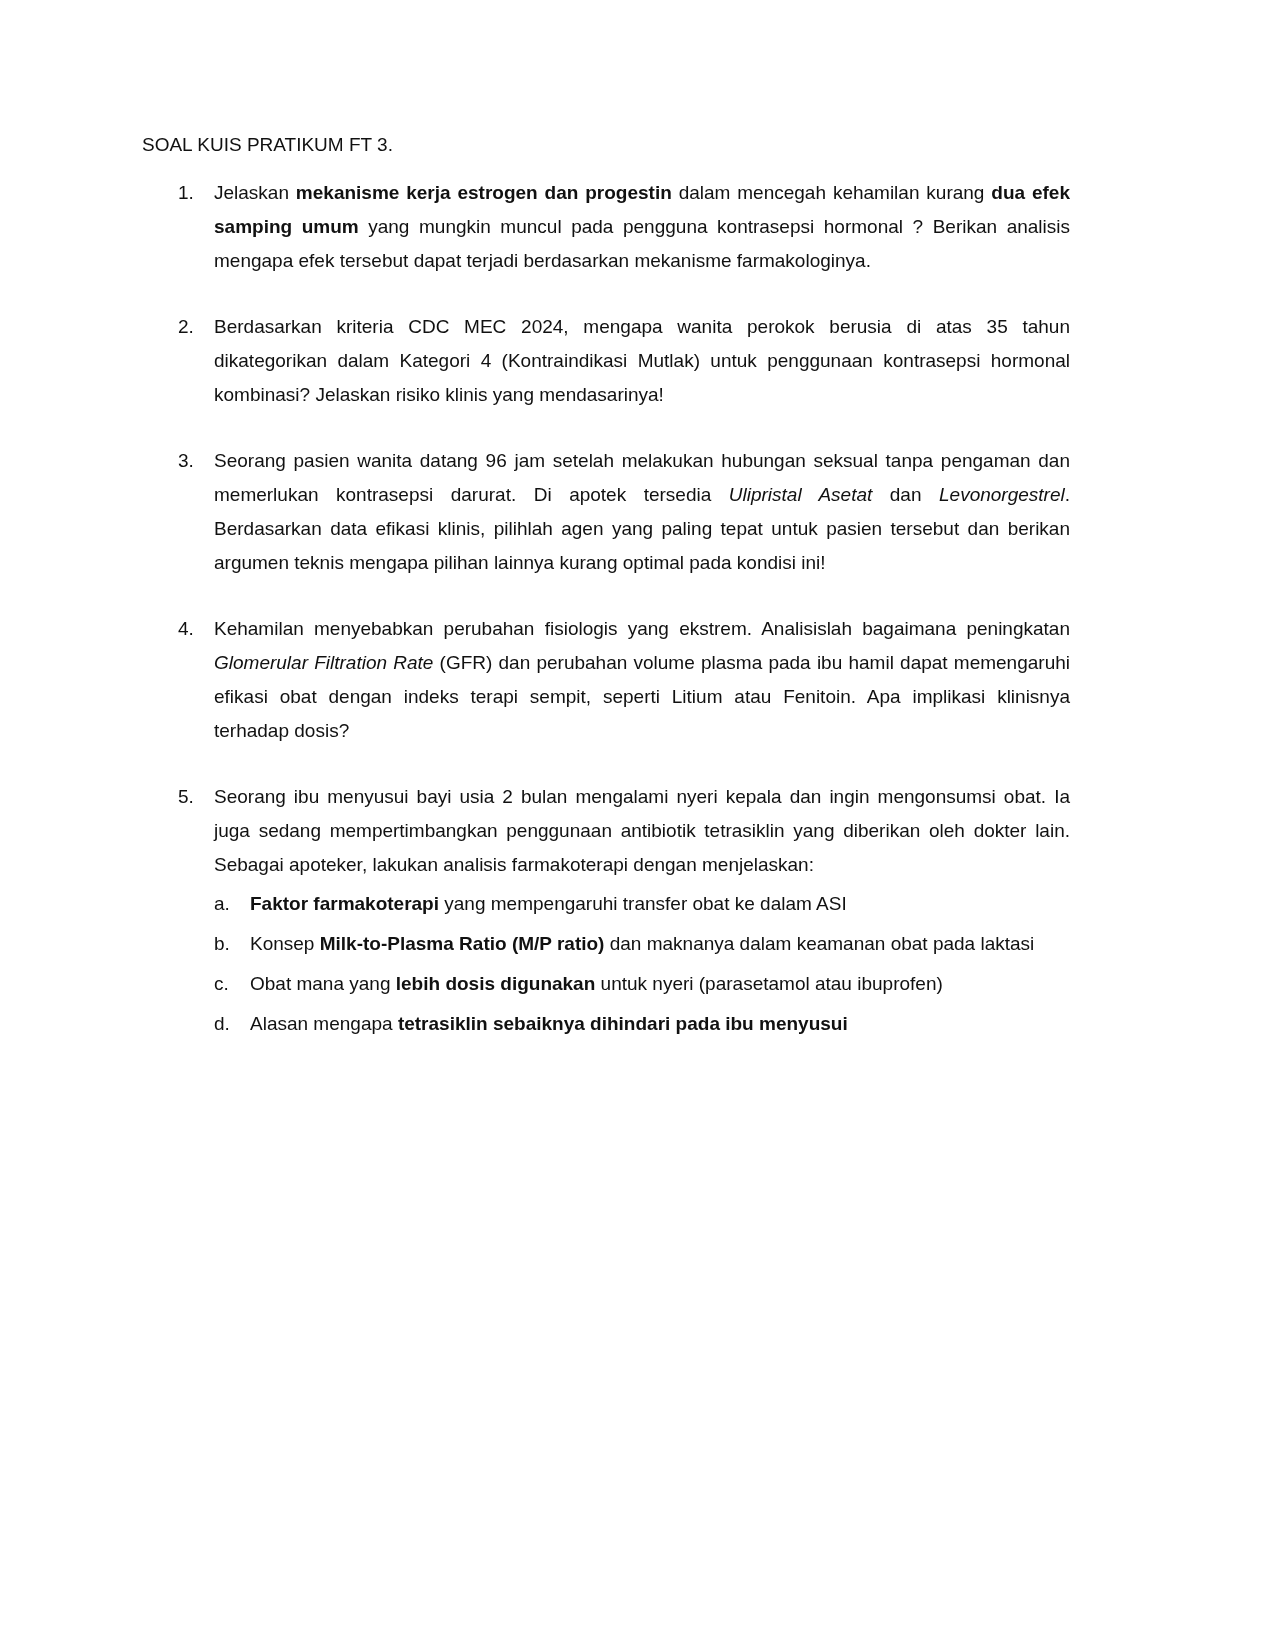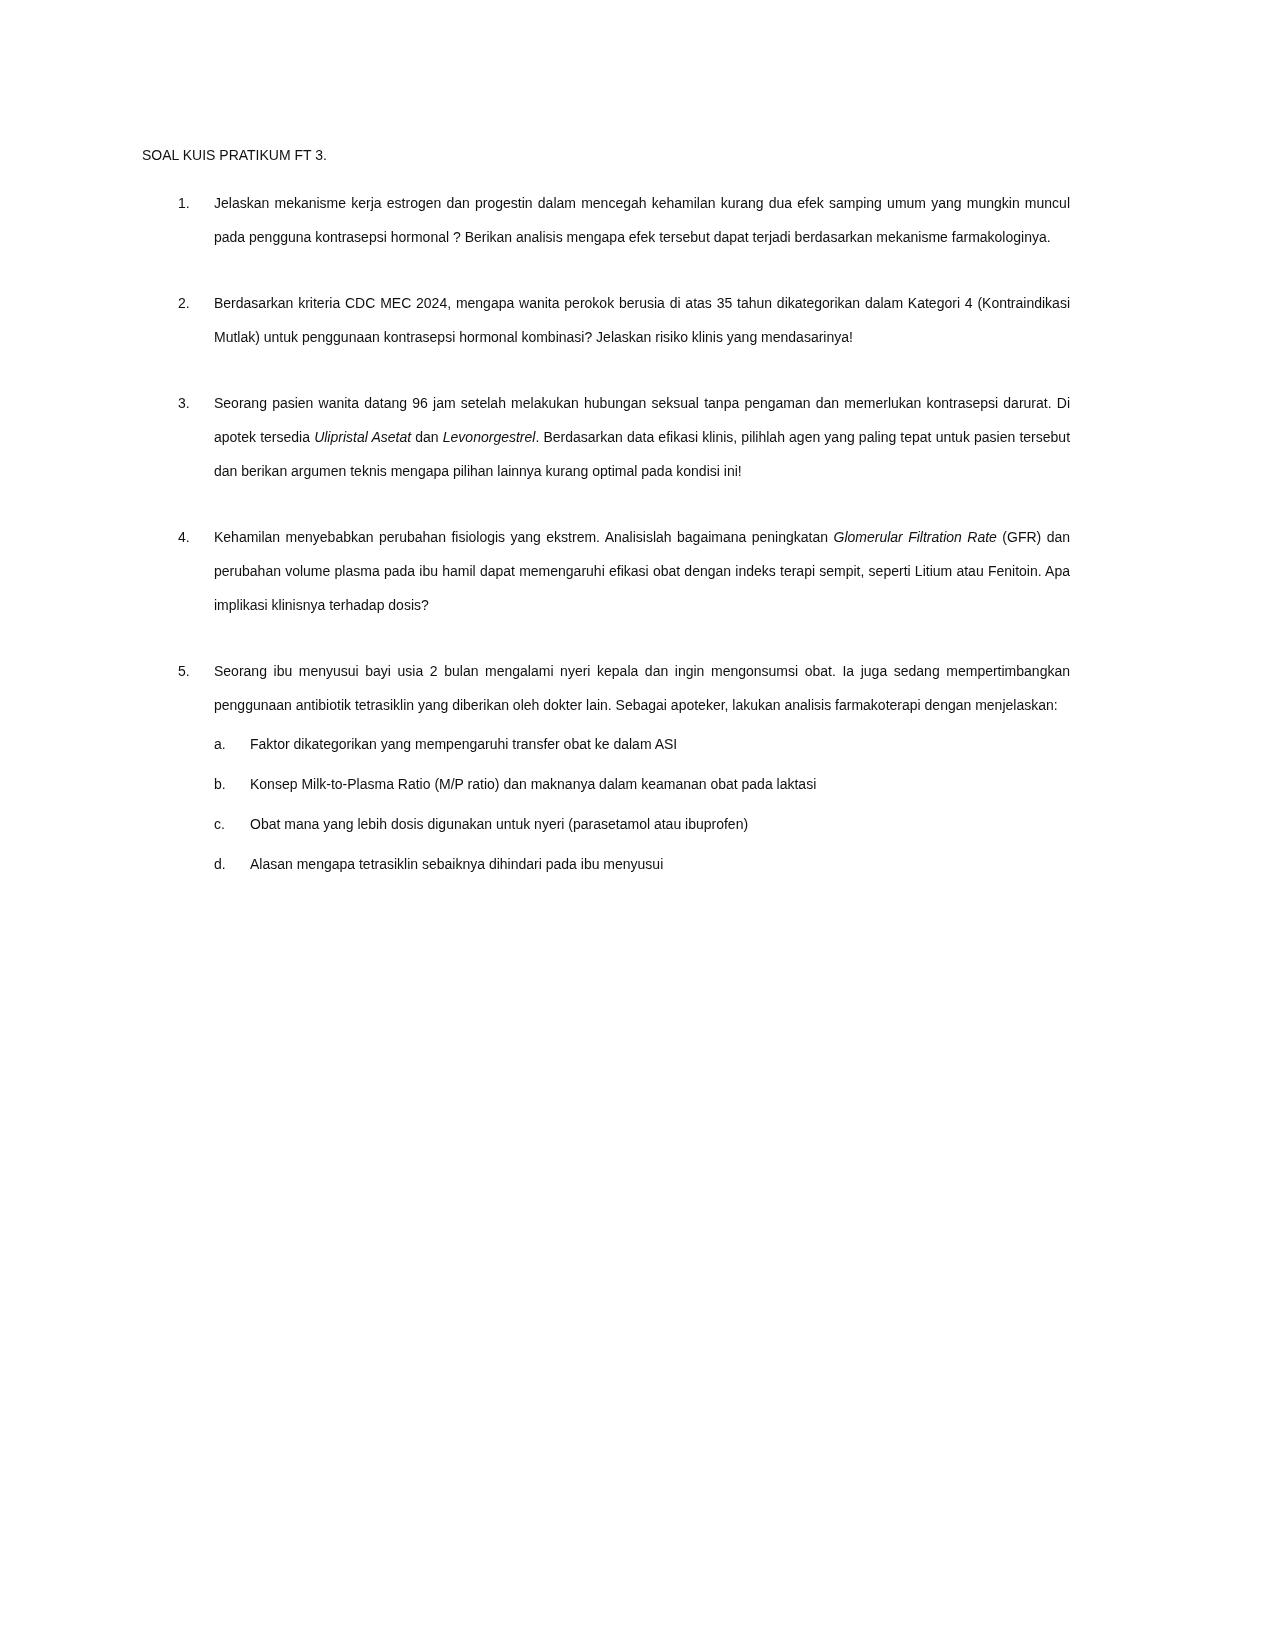--- a/index.html
+++ b/index.html
@@ -2,40 +2,40 @@
 <html><head>
 <meta charset="utf-8">
 <style>
   html, body { margin: 0; padding: 0; background: #ffffff; }
   body {
     width: 1275px; height: 1650px; position: relative; overflow: hidden;
     font-family: "Liberation Sans", "DejaVu Sans", sans-serif;
     color: #111111;
   }
   .page {
-    position: absolute; left: 142px; top: 138px; width: 928px;
-    font-size: 14px; line-height: 34px;
+    position: absolute; left: 142px; top: 128px; width: 928px;
+    font-size: 19px; line-height: 34px;
   }
   .title { margin: 0 0 14px 0; }
   .greeting { margin: 0 0 14px 0; }
   ol.questions { list-style: none; margin: 0; padding: 0; }
   ol.questions > li {
     position: relative; padding-left: 72px; margin-bottom: 32px;
     text-align: justify;
   }
   ol.questions > li .num {
     position: absolute; left: 36px; top: 0;
   }
   ol.sub { list-style: none; margin: 8px 0 0 0; padding: 0; }
   ol.sub > li {
     position: relative; padding-left: 36px; margin-bottom: 12px;
     line-height: 28px; text-align: justify;
   }
   ol.sub > li .letter { position: absolute; left: 0; top: 0; }
-  b { font-weight: normal; }
+  b { font-weight: bold; }
   i { font-style: italic; }
 </style>
 </head>
 <body>
 
 <div class="page">
   <p class="title">SOAL KUIS PRATIKUM FT 3.</p>
 
   <ol class="questions">
     <li>
@@ -57,21 +57,21 @@
       <span class="num">4.</span>
       <span><span>Kehamilan menyebabkan perubahan fisiologis yang ekstrem. Analisislah bagaimana peningkatan </span><i>Glomerular Filtration Rate</i><span> (GFR) dan perubahan volume plasma pada ibu hamil dapat memengaruhi efikasi obat dengan indeks terapi sempit, seperti Litium atau Fenitoin. Apa implikasi klinisnya terhadap dosis?</span></span>
     </li>
 
     <li>
       <span class="num">5.</span>
       <span><span>Seorang ibu menyusui bayi usia 2 bulan mengalami nyeri kepala dan ingin mengonsumsi obat. Ia juga sedang mempertimbangkan penggunaan antibiotik tetrasiklin yang diberikan oleh dokter lain. Sebagai apoteker, lakukan analisis farmakoterapi dengan menjelaskan:</span></span>
       <ol class="sub">
         <li>
           <span class="letter">a.</span>
-          <b>Faktor dikategorikan</b><span> yang mempengaruhi transfer obat ke dalam ASI</span>
+          <b>Faktor farmakoterapi</b><span> yang mempengaruhi transfer obat ke dalam ASI</span>
         </li>
         <li>
           <span class="letter">b.</span>
           <span>Konsep </span><b>Milk-to-Plasma Ratio (M/P ratio)</b><span> dan maknanya dalam keamanan obat pada laktasi</span>
         </li>
         <li>
           <span class="letter">c.</span>
           <span>Obat mana yang </span><b>lebih dosis digunakan</b><span> untuk nyeri (parasetamol atau ibuprofen)</span>
         </li>
         <li>

